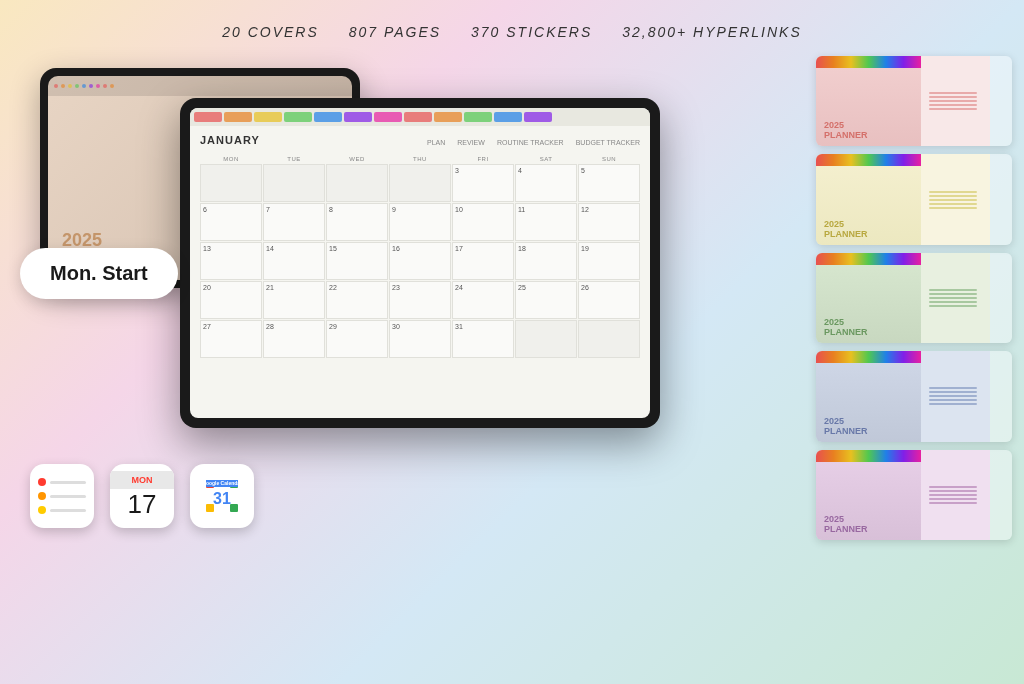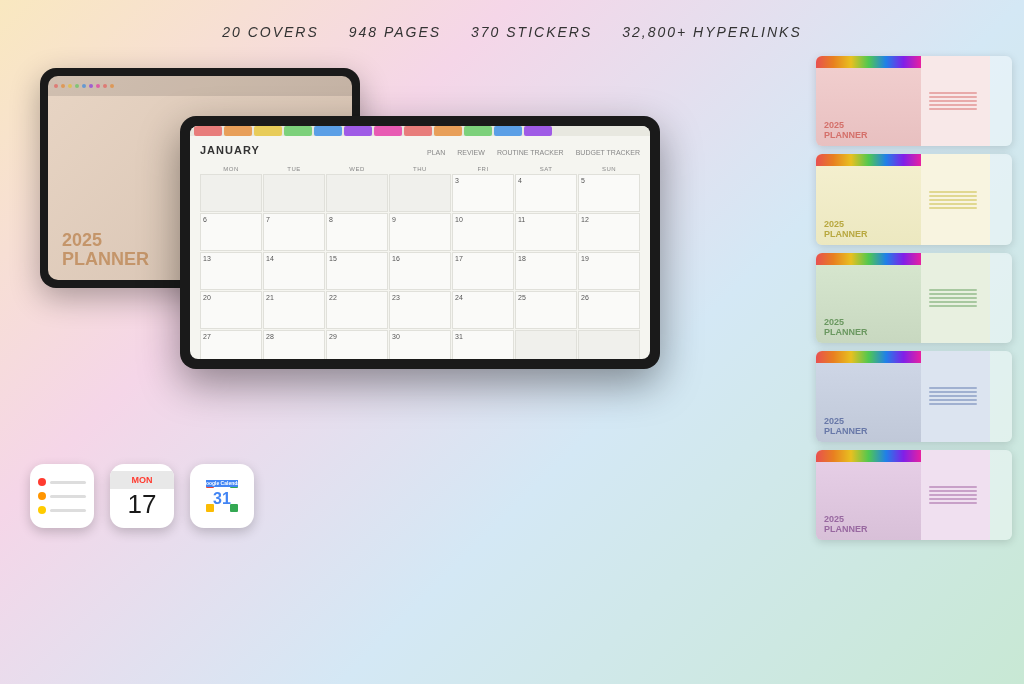--- a/index.html
+++ b/index.html
@@ -117,24 +117,24 @@
     }
     .tablet-back-planner {
       font-size: 18px;
       font-weight: 700;
       color: #c4956a;
     }
 
     
     .tablet-front {
       position: absolute;
-      top: 68px;
+      top: 50px;
       left: 180px;
       width: 480px;
-      height: 253px;
+      height: 330px;
       background: #1a1a1a;
       border-radius: 16px;
       padding: 10px;
       box-shadow: 0 15px 40px rgba(0,0,0,0.4);
       z-index: 3;
     }
     .tablet-front-screen {
       width: 100%;
       height: 100%;
       background: #f5f5f0;
@@ -349,21 +349,21 @@
 
     
     .gcal-svg { width: 40px; height: 40px; }
   </style>
 </head>
 <body>
 
 <div class="header">
   <div class="header-features">
     <span>20 COVERS</span>
-    <span>948 PAGES</span>
+    <span>807 PAGES</span>
     <span>370 STICKERS</span>
     <span>32,800+ HYPERLINKS</span>
   </div>
 </div>
 
 <div class="main-area">
 
   <div class="tablets-area">
 
     <div class="tablet-back">
@@ -461,20 +461,21 @@
             <div class="cal-cell">30</div>
             <div class="cal-cell">31</div>
             <div class="cal-cell empty"></div>
             <div class="cal-cell empty"></div>
           </div>
         </div>
       </div>
     </div>
 
     <div class="pill-buttons">
+      <div class="pill-btn">Mon. Start</div>
     </div>
 
     <div class="bottom-icons">
 
       <div class="app-icon reminders-icon">
         <div class="reminder-row">
           <div class="reminder-dot" style="background:#ff3b30;"></div>
           <div class="reminder-line"></div>
         </div>
         <div class="reminder-row">

